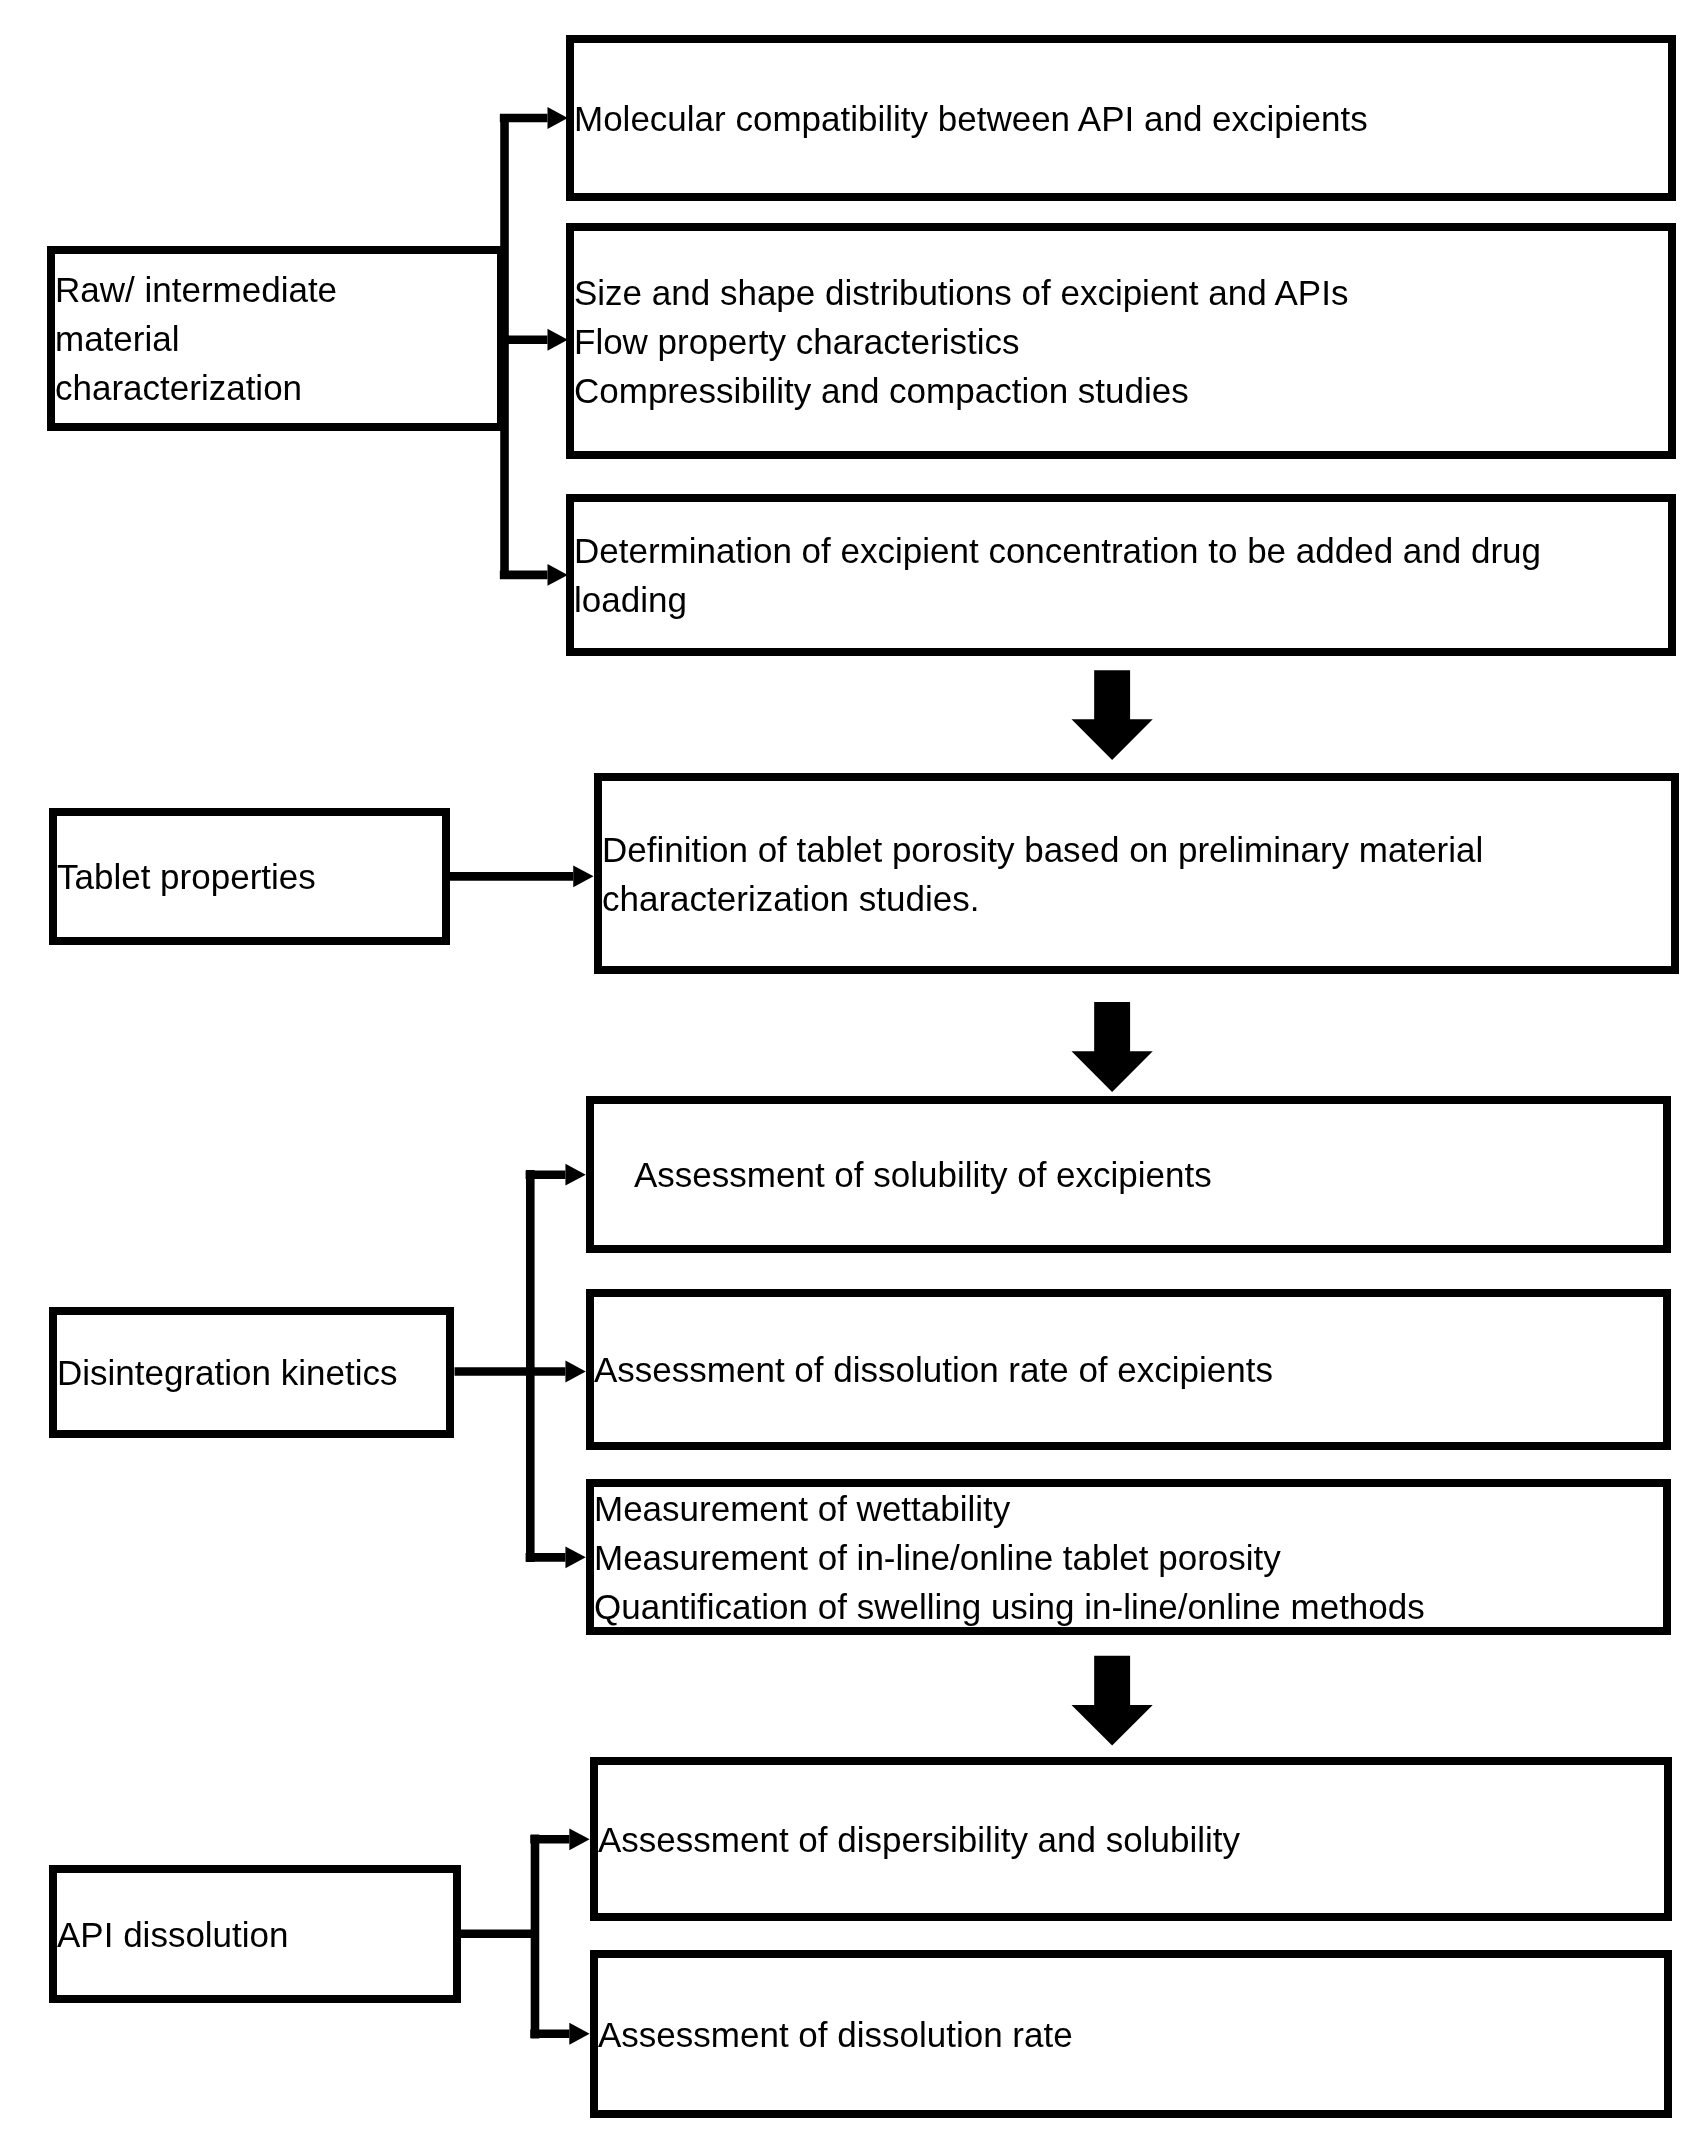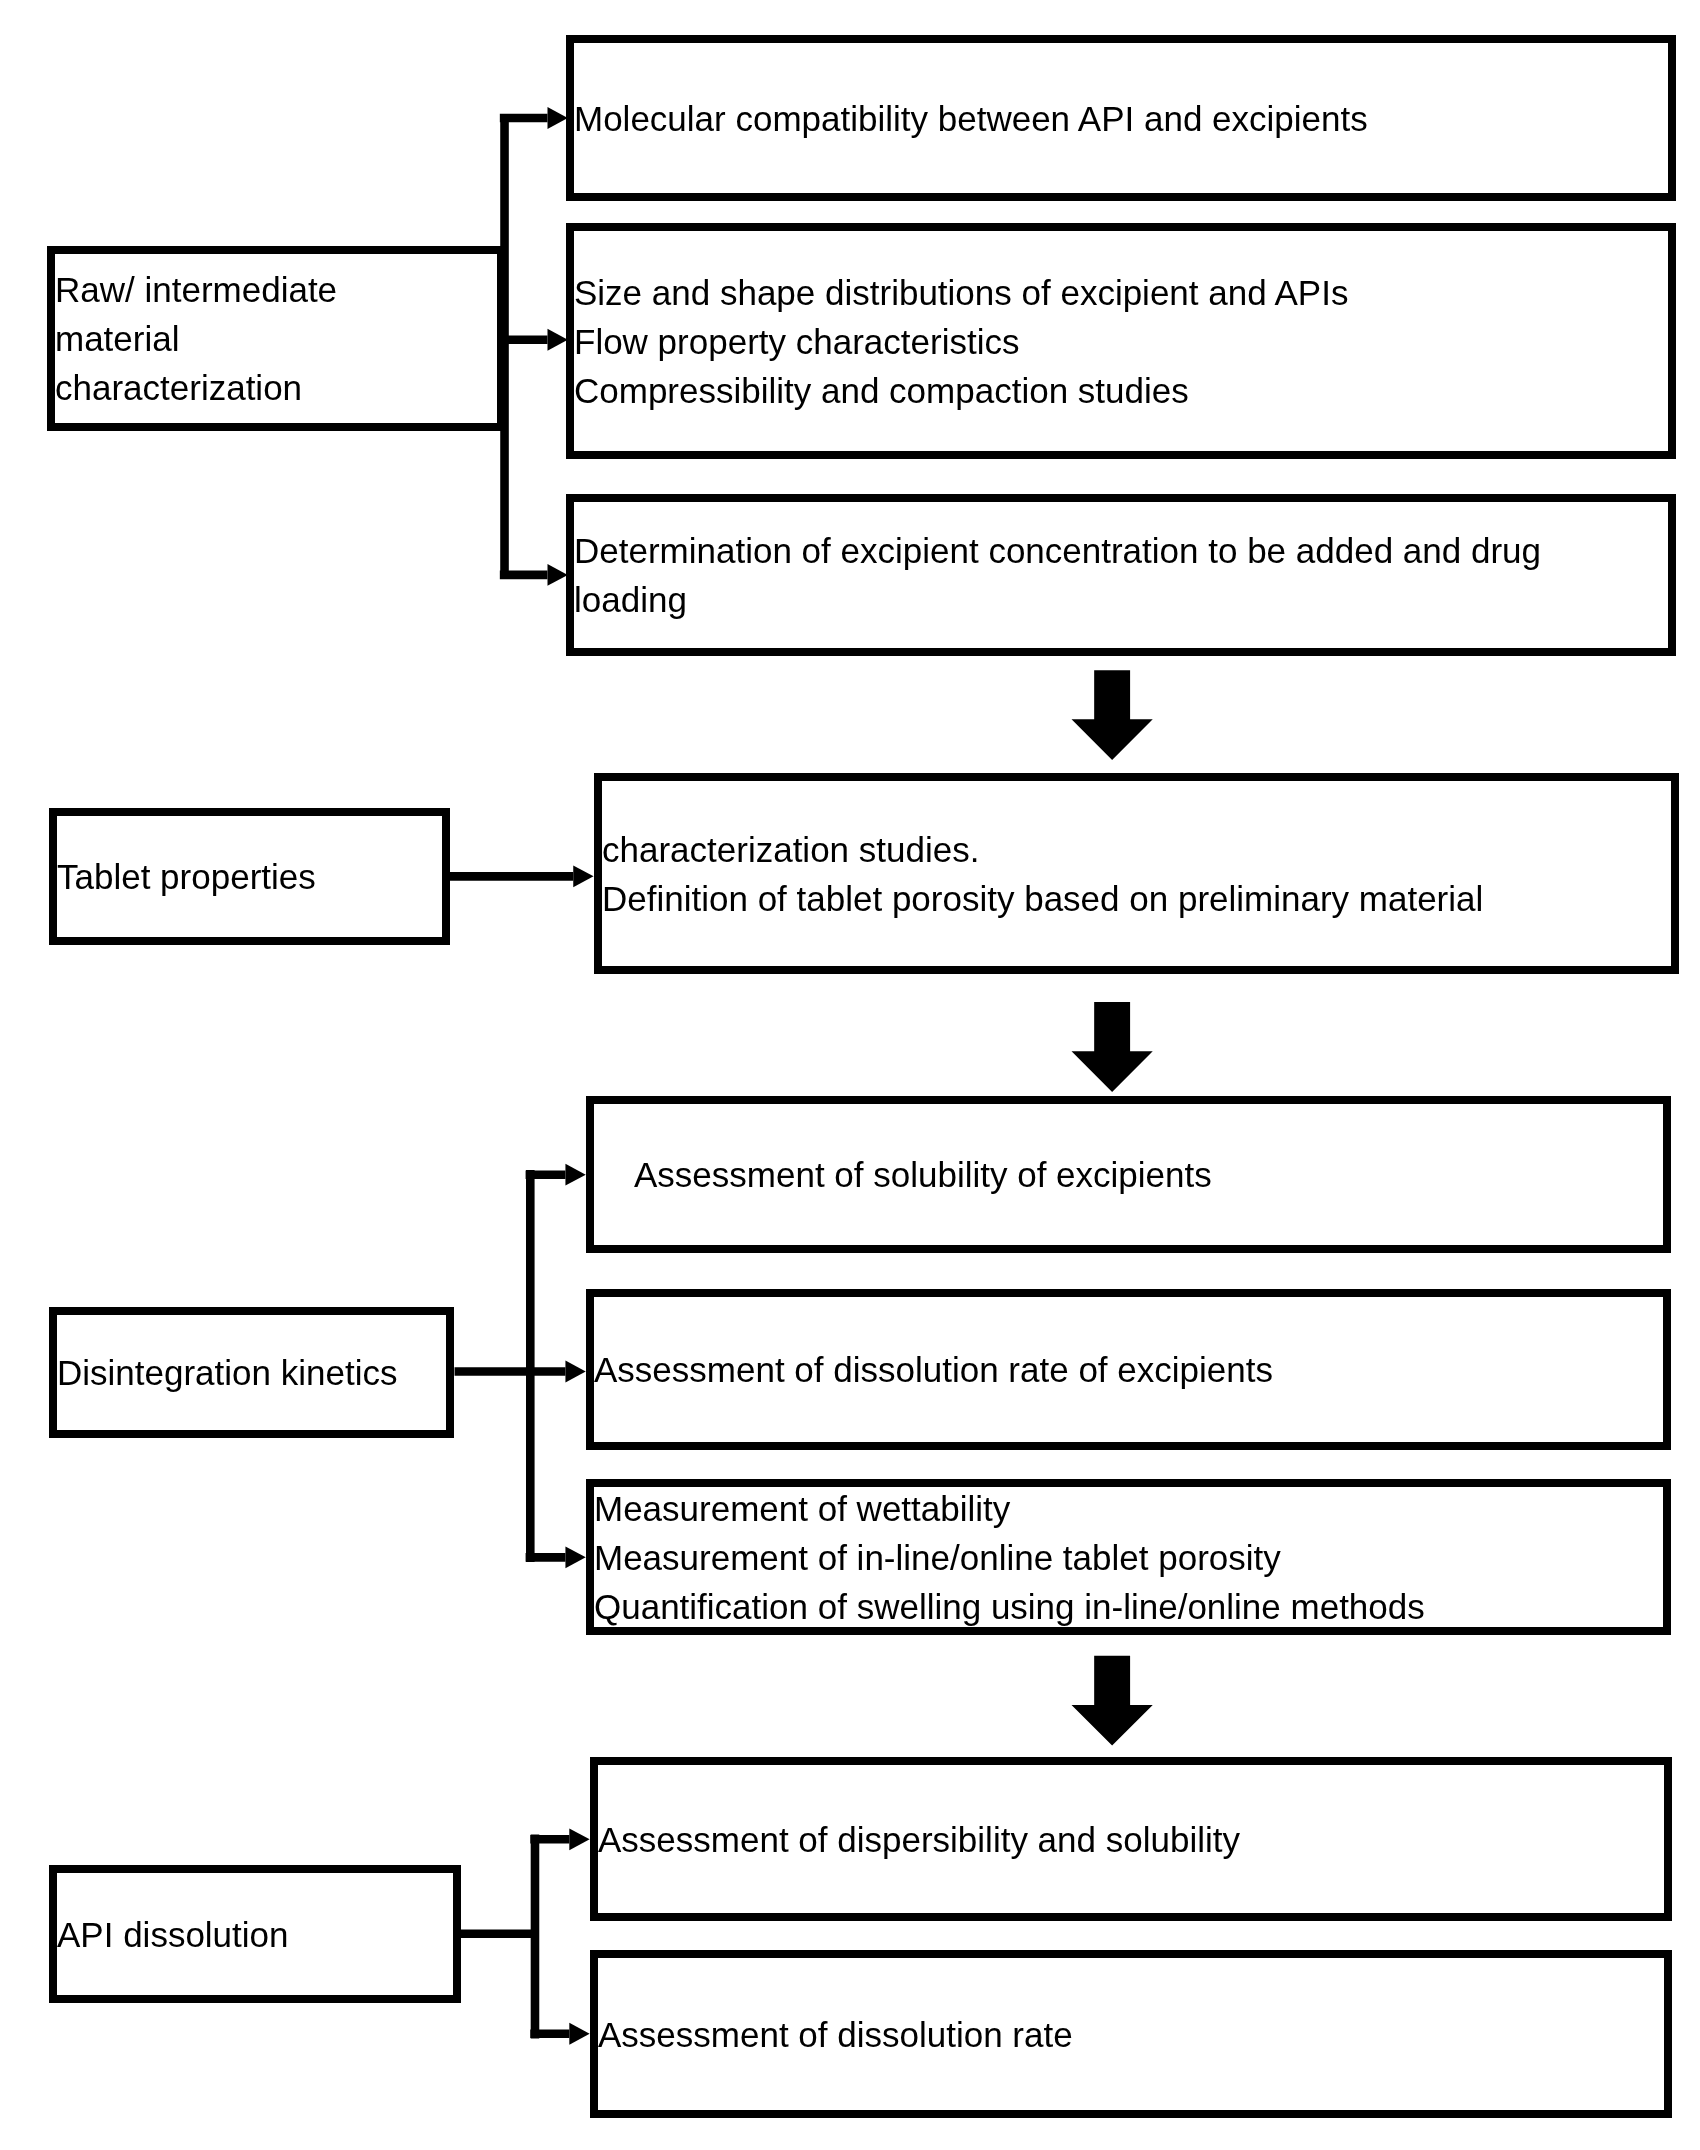--- a/index.html
+++ b/index.html
@@ -99,22 +99,22 @@
   <div class="box" style="left:49px; top:808px; width:401px; height:137px;">
     <div class="ln">Tablet properties</div>
   </div>
 
   <div class="box" style="left:566px; top:494px; width:1110px; height:162px;">
     <div class="ln">Determination of excipient concentration to be added and drug</div>
     <div class="ln">loading</div>
   </div>
 
   <div class="box" style="left:594px; top:773px; width:1085px; height:201px;">
+    <div class="ln">Definition of tablet porosity based on preliminary material</div>
     <div class="ln">characterization studies.</div>
-    <div class="ln">Definition of tablet porosity based on preliminary material</div>
   </div>
 
   <div class="box" style="left:49px; top:1307px; width:405px; height:131px;">
     <div class="ln">Disintegration kinetics</div>
   </div>
 
   <div class="box" style="left:586px; top:1096px; width:1085px; height:157px;padding-left:40px;">
     <div class="ln">Assessment of solubility of excipients</div>
   </div>
 

